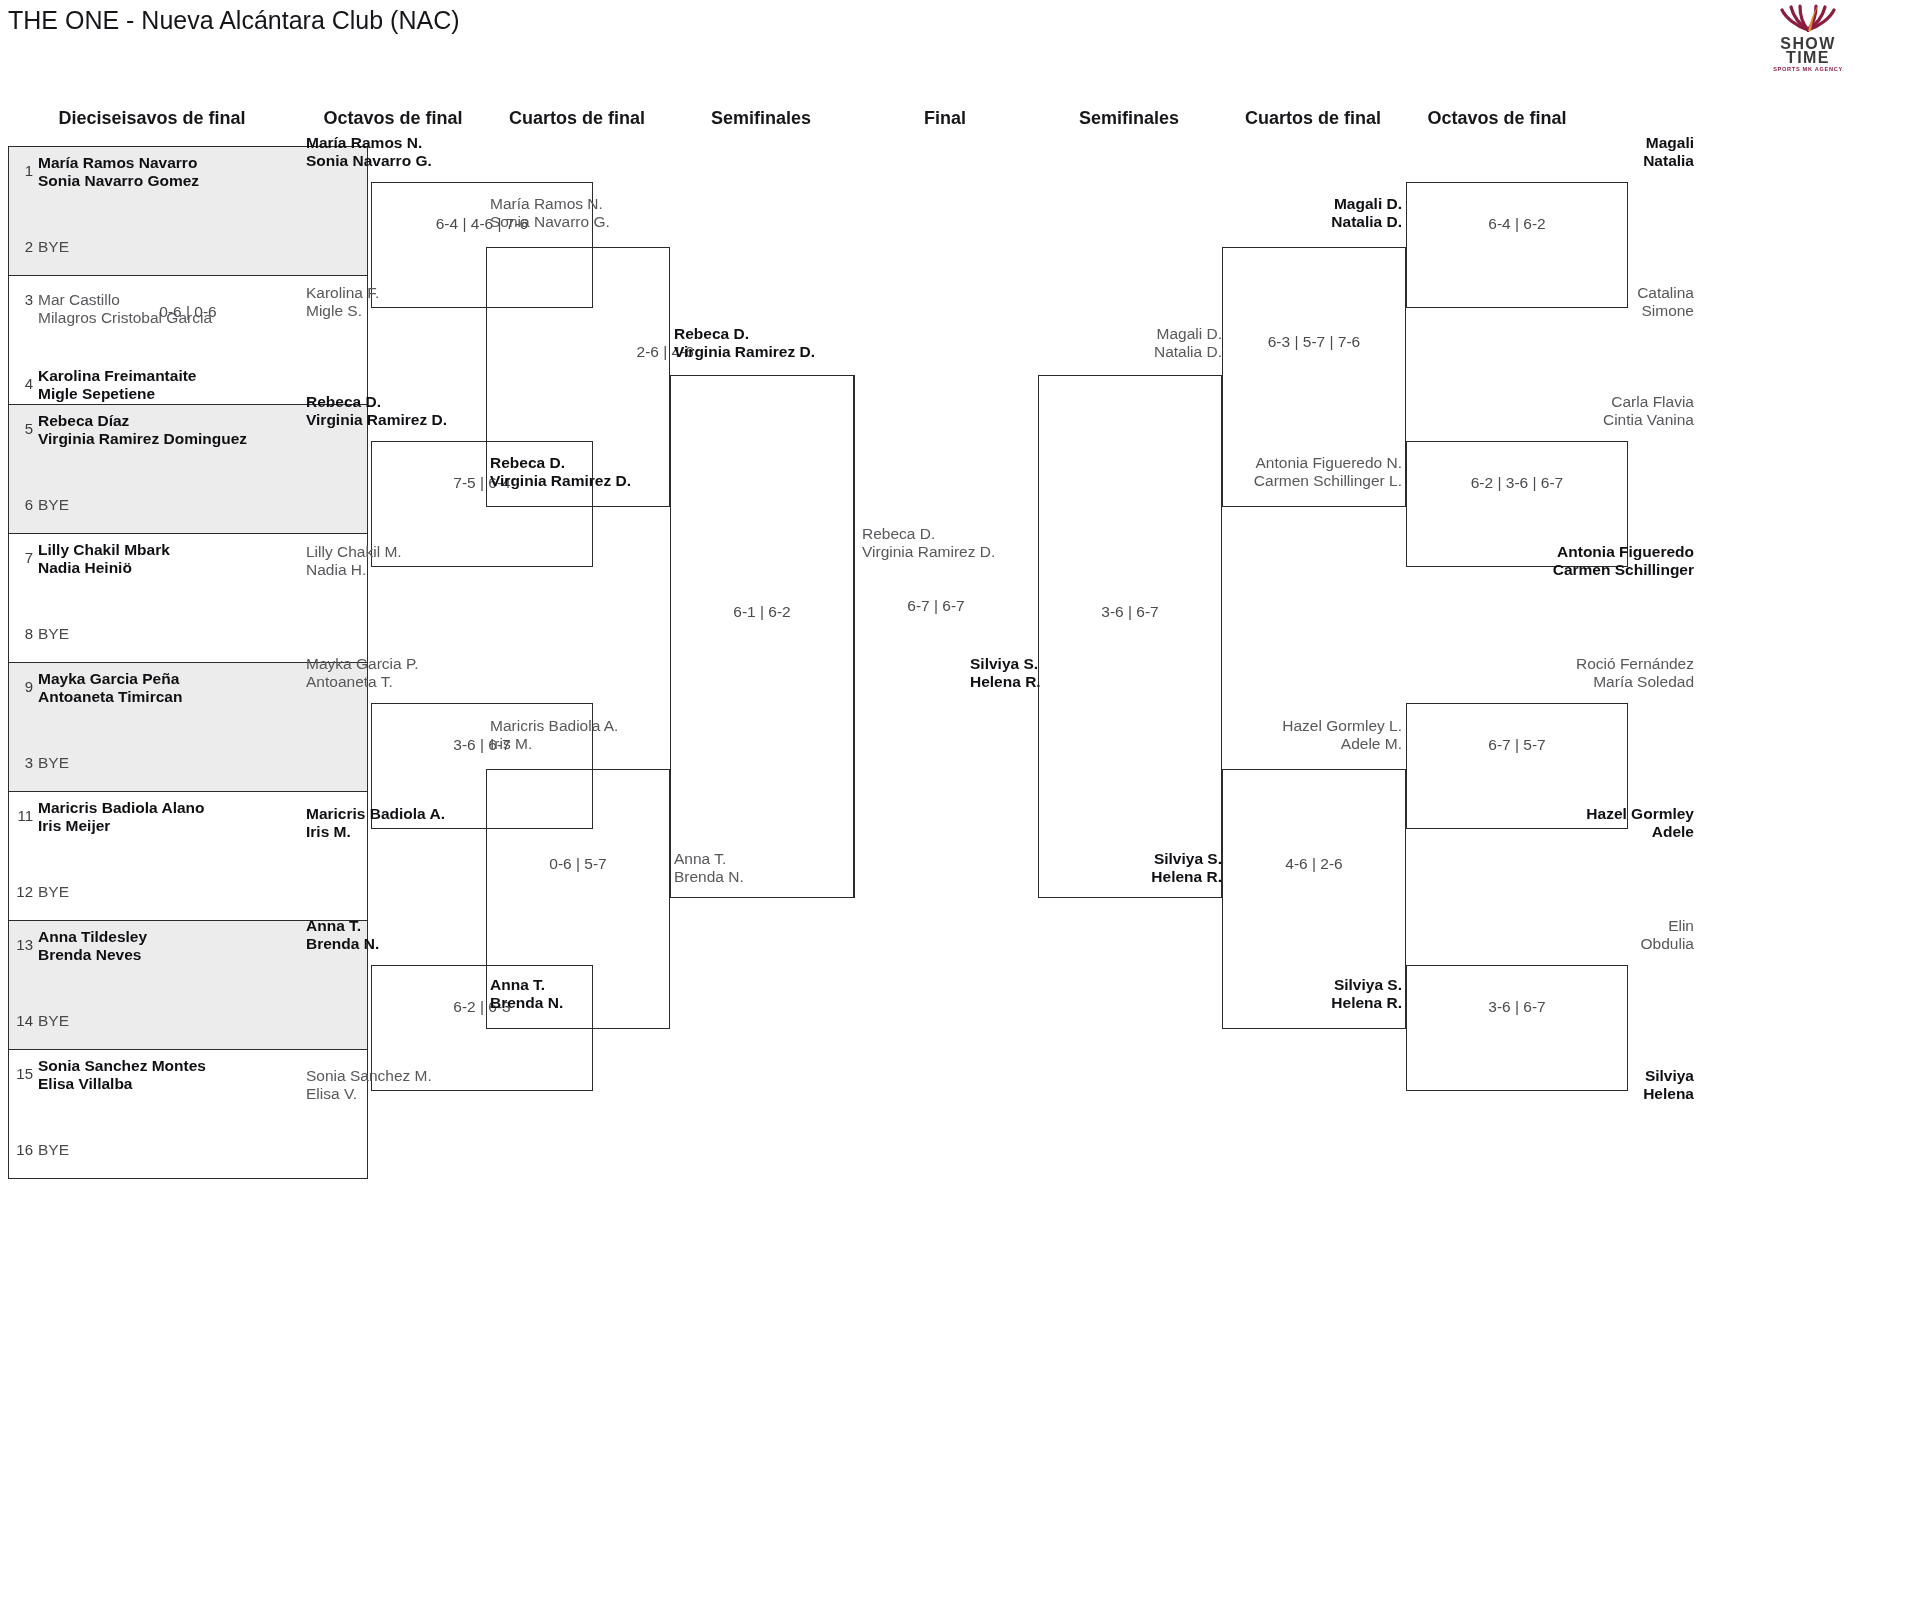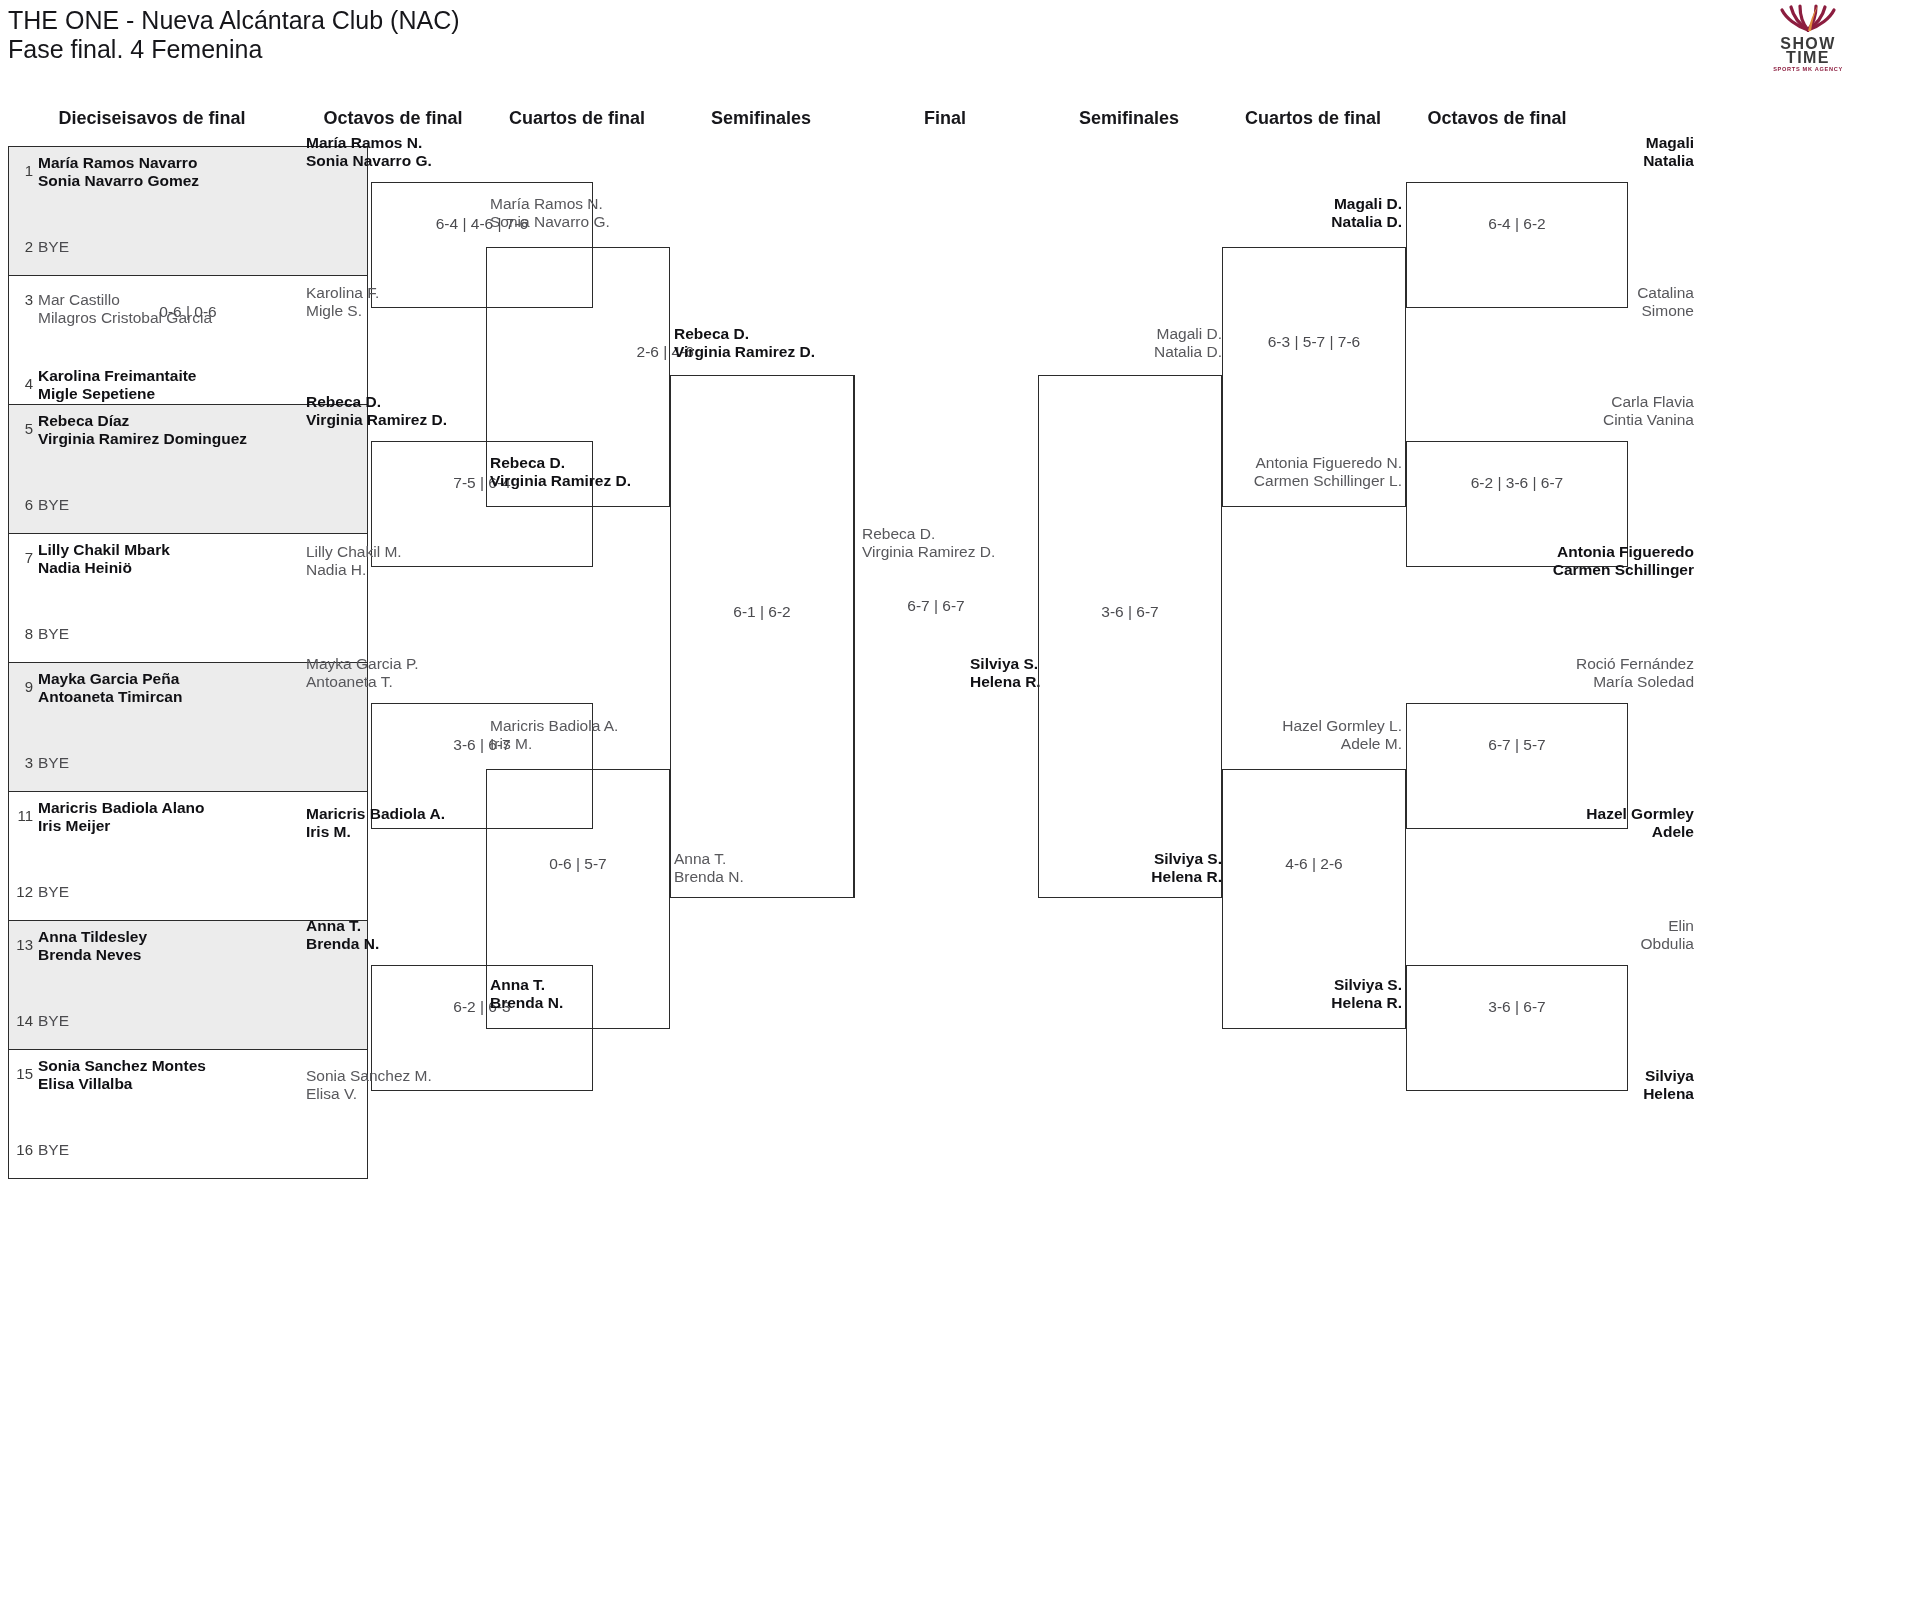--- a/index.html
+++ b/index.html
@@ -58,21 +58,20 @@
     position:absolute;font-size:15.5px;line-height:18px;white-space:nowrap;
   }
   .pname .ln{display:block;}
   .ralign{text-align:right;}
 </style>
 </head>
 <body>
 
 <div class="abs" id="title-block">
   <div id="title-line1">THE ONE - Nueva Alcántara Club (NAC)</div>
-  <div id="title-line2">Fase final. 4 Femenina</div>
 </div>
 
 <div class="abs" id="logo">
   <svg width="104" height="68" viewBox="0 0 104 68">
     <g fill="none" stroke="#8c1d3f" stroke-width="3.2" stroke-linecap="round">
       <path d="M52 26 C 40 22, 30 14, 26 6"></path>
       <path d="M52 26 C 43 20, 37 11, 35 3"></path>
       <path d="M52 26 C 64 22, 74 14, 78 6"></path>
       <path d="M52 26 C 61 20, 67 11, 69 3"></path>
       <path d="M52 26 C 46 19, 44 10, 44 2"></path>

